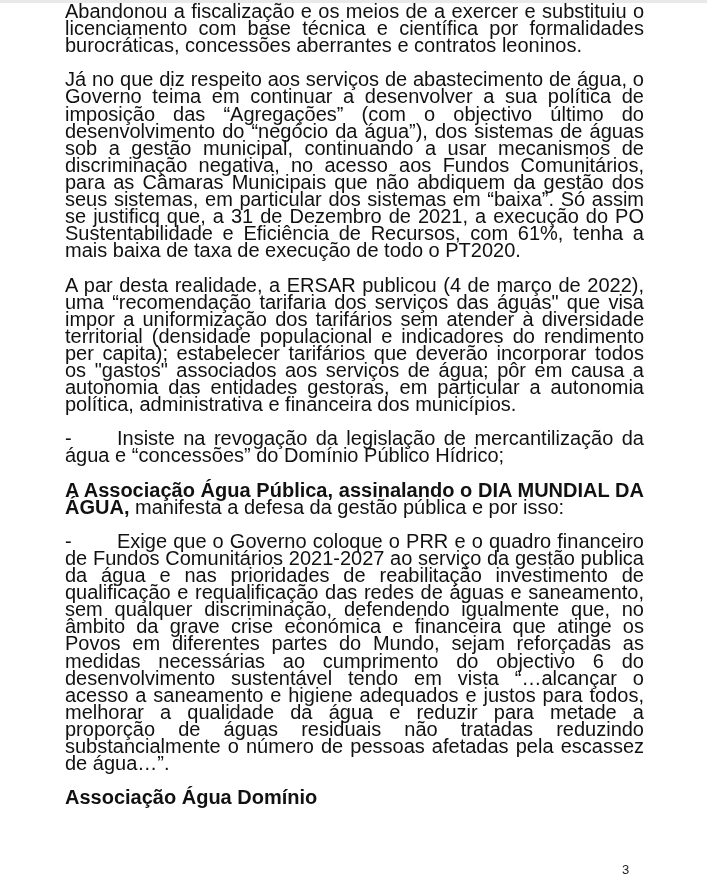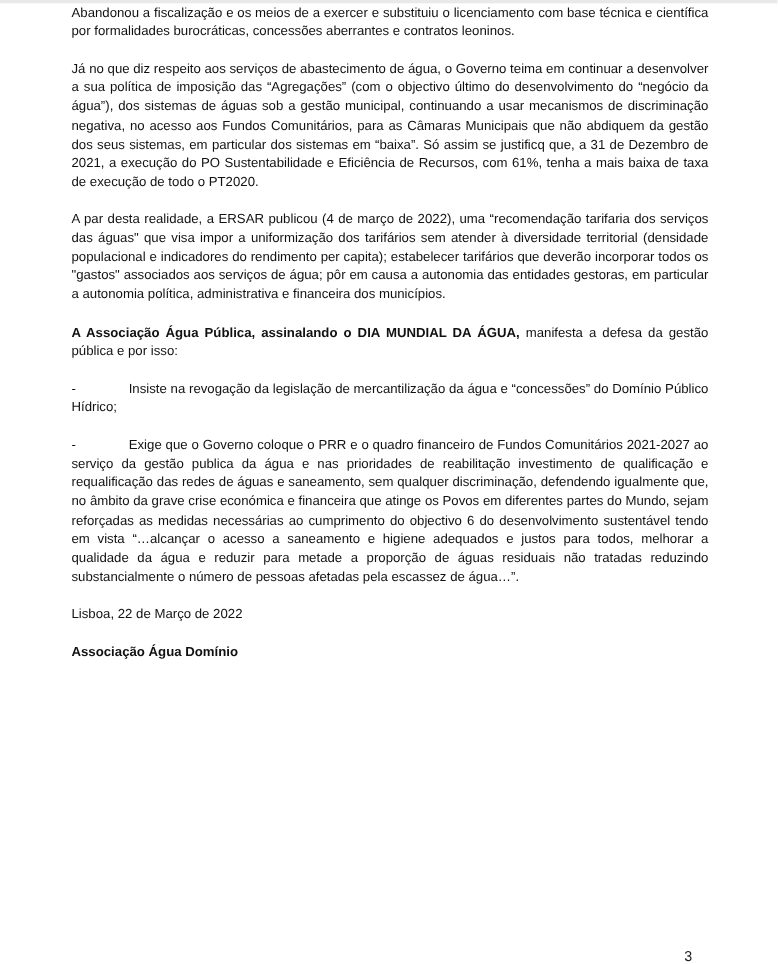--- a/index.html
+++ b/index.html
@@ -5,43 +5,42 @@
   html, body { margin: 0; padding: 0; }
   body {
     width: 707px; height: 876px; background: #ffffff; overflow: hidden;
     position: relative;
     font-family: "Liberation Sans", sans-serif;
     color: #111111;
   }
   .topbar { position: absolute; left: 0; top: 0; width: 707px; height: 3px; background: #e9e9e9; }
   .page {
     position: absolute; left: 65px; top: 3px; width: 579px;
-    font-size: 12px; line-height: 17.1px;
+    font-size: 20px; line-height: 17.1px;
   }
   .p { margin: 0 0 17.1px 0; text-align: justify; }
   .bold { font-weight: bold; }
   .li .dash { display: inline-block; width: 52px; }
   .date { margin-top: 0; }
   .sig { font-weight: bold; margin-top: 0; }
   .pagenum {
     position: absolute; left: 622px; top: 862px; font-size: 13px; color: #222;
   }
 </style>
 </head>
 <body>
 
 <div class="topbar"></div>
 
 <div class="page">
   <p class="p">Abandonou a fiscalização e os meios de a exercer e substituiu o licenciamento com base técnica e científica por formalidades burocráticas, concessões aberrantes e contratos leoninos.</p>
   <p class="p">Já no que diz respeito aos serviços de abastecimento de água, o Governo teima em continuar a desenvolver a sua política de imposição das “Agregações” (com o objectivo último do desenvolvimento do “negócio da água”), dos sistemas de águas sob a gestão municipal, continuando a usar mecanismos de discriminação negativa, no acesso aos Fundos Comunitários, para as Câmaras Municipais que não abdiquem da gestão dos seus sistemas, em particular dos sistemas em “baixa”. Só assim se justificq que, a 31 de Dezembro de 2021, a execução do PO Sustentabilidade e Eficiência de Recursos, com 61%, tenha a mais baixa de taxa de execução de todo o PT2020.</p>
   <p class="p">A par desta realidade, a ERSAR publicou (4 de março de 2022), uma “recomendação tarifaria dos serviços das águas" que visa impor a uniformização dos tarifários sem atender à diversidade territorial (densidade populacional e indicadores do rendimento per capita); estabelecer tarifários que deverão incorporar todos os "gastos" associados aos serviços de água; pôr em causa a autonomia das entidades gestoras, em particular a autonomia política, administrativa e financeira dos municípios.</p>
 
+  <p class="p li"><span class="dash">-</span><span>Insiste na revogação da legislação de mercantilização da água e “concessões” do Domínio Público Hídrico;</span></p>
+
   <p class="p"><span class="bold">A Associação Água Pública, assinalando o DIA MUNDIAL DA ÁGUA,</span><span> manifesta a defesa da gestão pública e por isso:</span></p>
-
-  <p class="p li"><span class="dash">-</span><span>Insiste na revogação da legislação de mercantilização da água e “concessões” do Domínio Público Hídrico;</span></p>
   <p class="p li"><span class="dash">-</span><span>Exige que o Governo coloque o PRR e o quadro financeiro de Fundos Comunitários 2021-2027 ao serviço da gestão publica da água e nas prioridades de reabilitação investimento de qualificação e requalificação das redes de águas e saneamento, sem qualquer discriminação,  defendendo igualmente que, no âmbito da grave crise económica e financeira que atinge os Povos em diferentes partes do Mundo, sejam reforçadas as medidas necessárias ao cumprimento do objectivo 6 do desenvolvimento sustentável tendo em vista “…alcançar o acesso a saneamento e higiene adequados e justos para todos, melhorar a qualidade da água e reduzir para metade a proporção de águas residuais não tratadas reduzindo substancialmente o número de pessoas afetadas pela escassez de água…”.</span></p>
 
-  <p class="p date">Lisboa, 22 de Março de 2022</p>
   <p class="p sig">Associação Água Domínio</p>
 </div>
 
 <div class="pagenum">3</div>
 
 </body></html>

